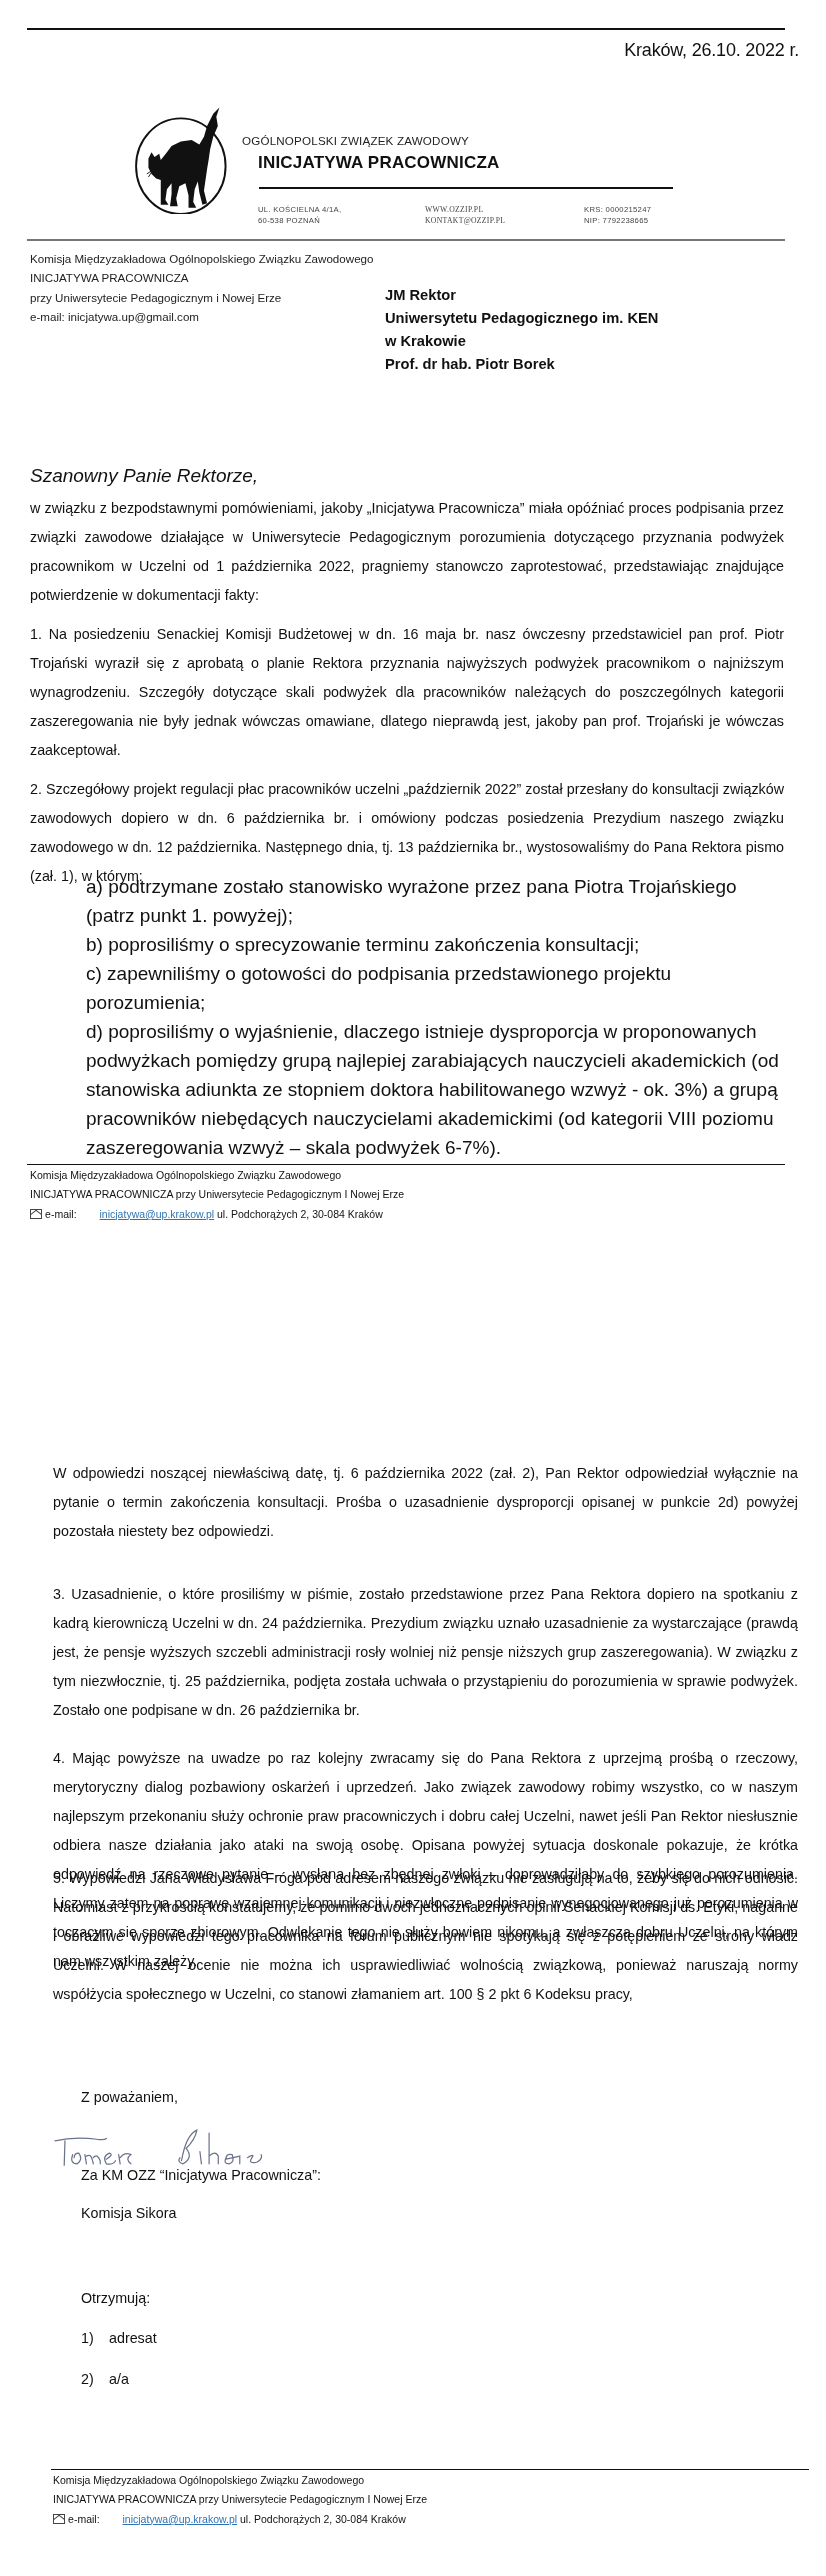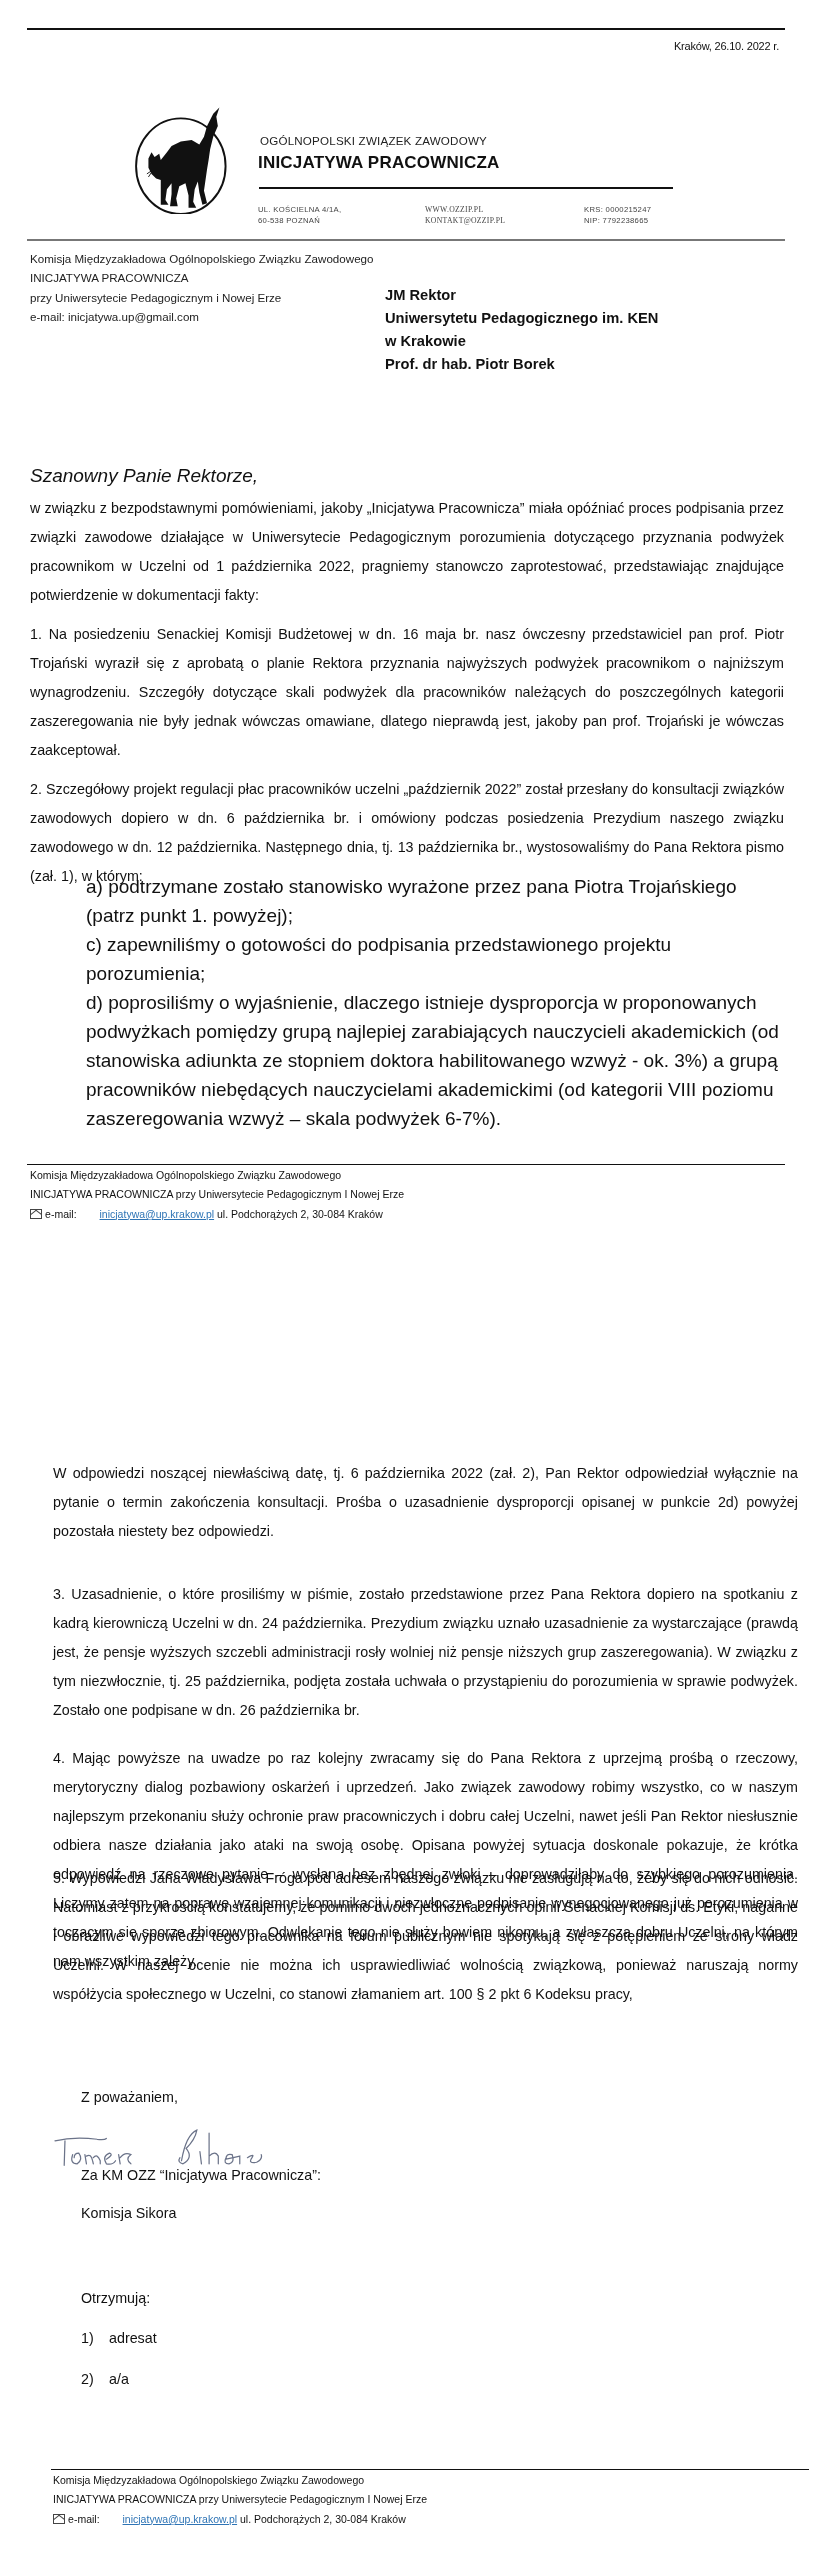--- a/index.html
+++ b/index.html
@@ -9,25 +9,25 @@
     position: relative;
     overflow: hidden;
     font-family: "Liberation Sans", "DejaVu Sans", sans-serif;
     color: #111111;
   }
   .abs { position: absolute; }
   .rule { position: absolute; height: 1.5px; background: #111; }
   .rule.grey { background: #777; height: 2.3px; }
 
   
-  .date { top: 40px; right: 48px; font-size: 11px; letter-spacing: -0.2px; }
+  .date { top: 40px; right: 28px; font-size: 18px; letter-spacing: -0.2px; }
 
   
   .logo { left: 133px; top: 106px; width: 108px; height: 108px; }
-  .lh-small { left: 260px; top: 134px; font-size: 11.6px; letter-spacing: 0.2px; color: #222; }
+  .lh-small { left: 242px; top: 134px; font-size: 11.6px; letter-spacing: 0.2px; color: #222; }
   .lh-big { left: 258px; top: 153px; font-size: 17px; font-weight: bold; letter-spacing: 0.2px; color: #111; }
   .lh-rule { left: 259px; top: 187px; width: 414px; height: 2.3px; background: #111; position: absolute; }
   .lh-col { top: 204px; font-size: 7.7px; letter-spacing: 0.3px; color: #444; line-height: 11px; }
   .lh-col.c1 { left: 258px; }
   .lh-col.c2 { left: 425px; font-family: Liberation Serif, serif; }
   .lh-col.c3 { left: 584px; }
 
   
   .sender { left: 30px; top: 249px; font-size: 11.6px; line-height: 19.4px; color: #222; }
 
@@ -112,20 +112,21 @@
 </div>
 
 <div class="abs salutation">Szanowny Panie Rektorze,</div>
 
 <p class="abs p1" style="top:494px;">w związku z bezpodstawnymi pomówieniami, jakoby „Inicjatywa Pracownicza” miała opóźniać proces podpisania przez związki zawodowe działające w Uniwersytecie Pedagogicznym porozumienia dotyczącego przyznania podwyżek pracownikom w Uczelni od 1 października  2022, pragniemy stanowczo zaprotestować, przedstawiając znajdujące potwierdzenie w dokumentacji fakty:</p>
 <p class="abs p1" style="top:620px;">1. Na posiedzeniu Senackiej Komisji Budżetowej w dn. 16 maja br. nasz ówczesny przedstawiciel pan prof. Piotr Trojański wyraził się z aprobatą o planie Rektora przyznania najwyższych podwyżek pracownikom o najniższym wynagrodzeniu. Szczegóły dotyczące skali podwyżek dla pracowników należących do poszczególnych kategorii zaszeregowania nie były jednak wówczas omawiane, dlatego nieprawdą jest, jakoby pan prof. Trojański je wówczas zaakceptował.</p>
 <p class="abs p1" style="top:775px;">2. Szczegółowy projekt regulacji płac pracowników uczelni „październik 2022” został przesłany do konsultacji związków zawodowych dopiero w dn. 6 października br. i omówiony podczas posiedzenia Prezydium naszego związku zawodowego w dn. 12 października. Następnego dnia, tj.  13 października br., wystosowaliśmy do Pana Rektora pismo (zał. 1), w którym:</p>
 
 <div class="abs list-items" style="top:872px;">
   <p>a) podtrzymane zostało stanowisko wyrażone przez pana Piotra Trojańskiego (patrz punkt 1. powyżej);</p>
+  <p>b) poprosiliśmy o sprecyzowanie terminu zakończenia konsultacji;</p>
   <p>c) zapewniliśmy o gotowości do podpisania przedstawionego projektu porozumienia;</p>
   <p>d) poprosiliśmy o wyjaśnienie, dlaczego istnieje dysproporcja w proponowanych podwyżkach pomiędzy grupą najlepiej zarabiających nauczycieli akademickich (od stanowiska adiunkta ze stopniem doktora habilitowanego wzwyż - ok. 3%) a grupą pracowników niebędących nauczycielami akademickimi (od kategorii VIII poziomu zaszeregowania wzwyż – skala podwyżek 6-7%).</p>
 </div>
 
 <div class="rule" style="left:27px; top:1164px; width:758px; height:1.2px;"></div>
 <div class="abs footer" style="left:30px; top:1166px;">
   <div>Komisja Międzyzakładowa Ogólnopolskiego Związku Zawodowego</div>
   <div class="bold">INICJATYWA PRACOWNICZA przy Uniwersytecie Pedagogicznym I Nowej Erze</div>
   <div>
     <span class="envelope"></span><span>e-mail:</span>

